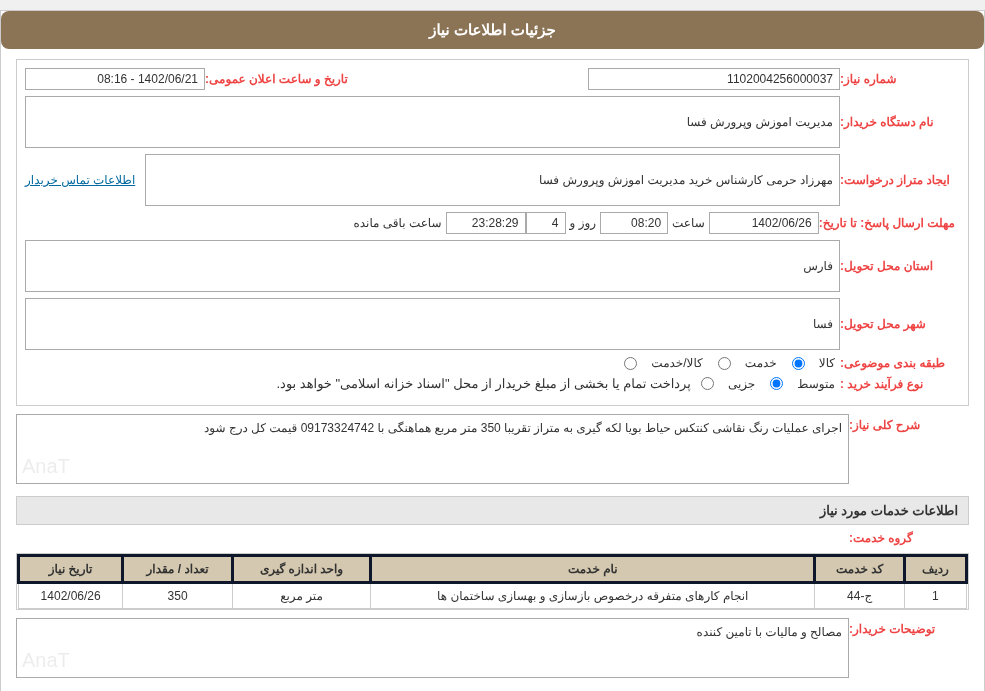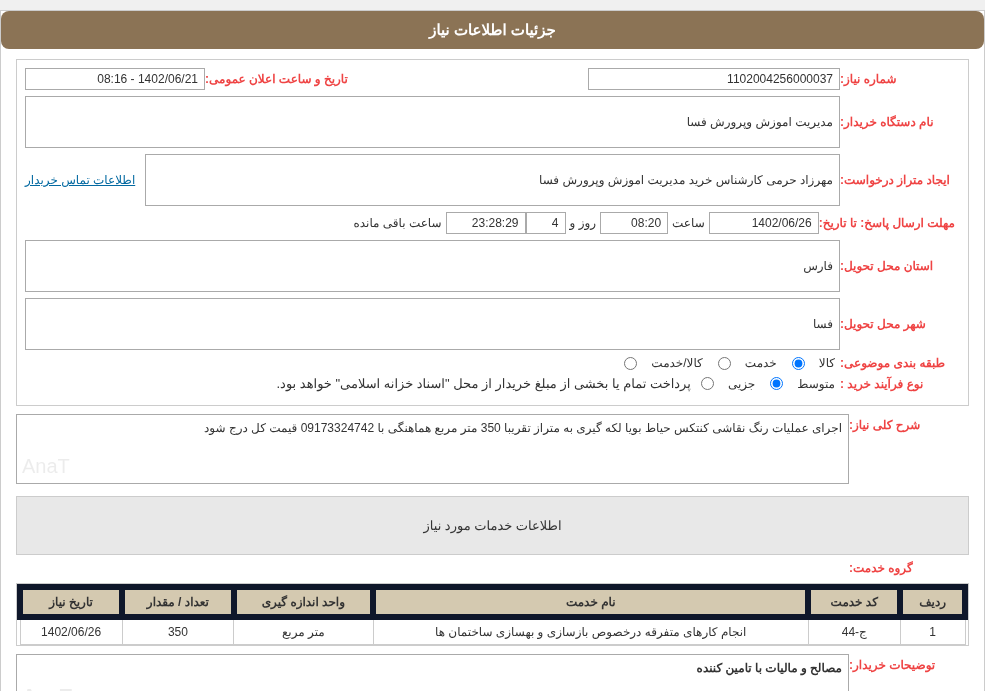--- a/index.html
+++ b/index.html
@@ -63,38 +63,38 @@
       text-align: right;
     }
     .link-text {
       color: #0369a1;
       text-decoration: underline;
       cursor: pointer;
     }
     .section-title {
       background: #e8e8e8;
       border: 1px solid #ccc;
-      padding: 21px 10px;
-      font-weight: normal;
+      padding: 6px 10px;
+      font-weight: bold;
       font-size: 13px;
       margin-bottom: 6px;
-      text-align: center;
+      text-align: right;
     }
     .table-wrapper {
       border: 1px solid #ccc;
       margin-bottom: 8px;
     }
     table {
       width: 100%;
       border-collapse: collapse;
       font-size: 12px;
     }
     table th {
       background: #d4c9b0;
-      border: 6px solid #0f172a;
+      border: 3px solid #0f172a;
       padding: 5px 8px;
       text-align: center;
       font-weight: bold;
     }
     table td {
       border: 1px solid #ccc;
       padding: 5px 8px;
       text-align: center;
     }
     .description-box {
@@ -283,21 +283,21 @@
             <td>متر مربع</td>
             <td>350</td>
             <td>1402/06/26</td>
           </tr>
         </tbody>
       </table>
     </div>
 
     <div class="row" style="align-items:flex-start;margin-bottom:10px;">
       <span class="label" style="padding-top:4px;">توضیحات خریدار:</span>
-      <div class="narration-box" style="flex:1;position:relative;font-weight:bold;">
+      <div class="narration-box" style="flex:1;position:relative;">
         <span>مصالح و مالیات با تامین کننده</span>
         <div class="watermark">AnaT</div>
       </div>
     </div>
 
     <div class="footer-buttons">
       <button class="btn btn-print">چاپ</button>
       <button class="btn btn-back">بازگشت</button>
     </div>
 

